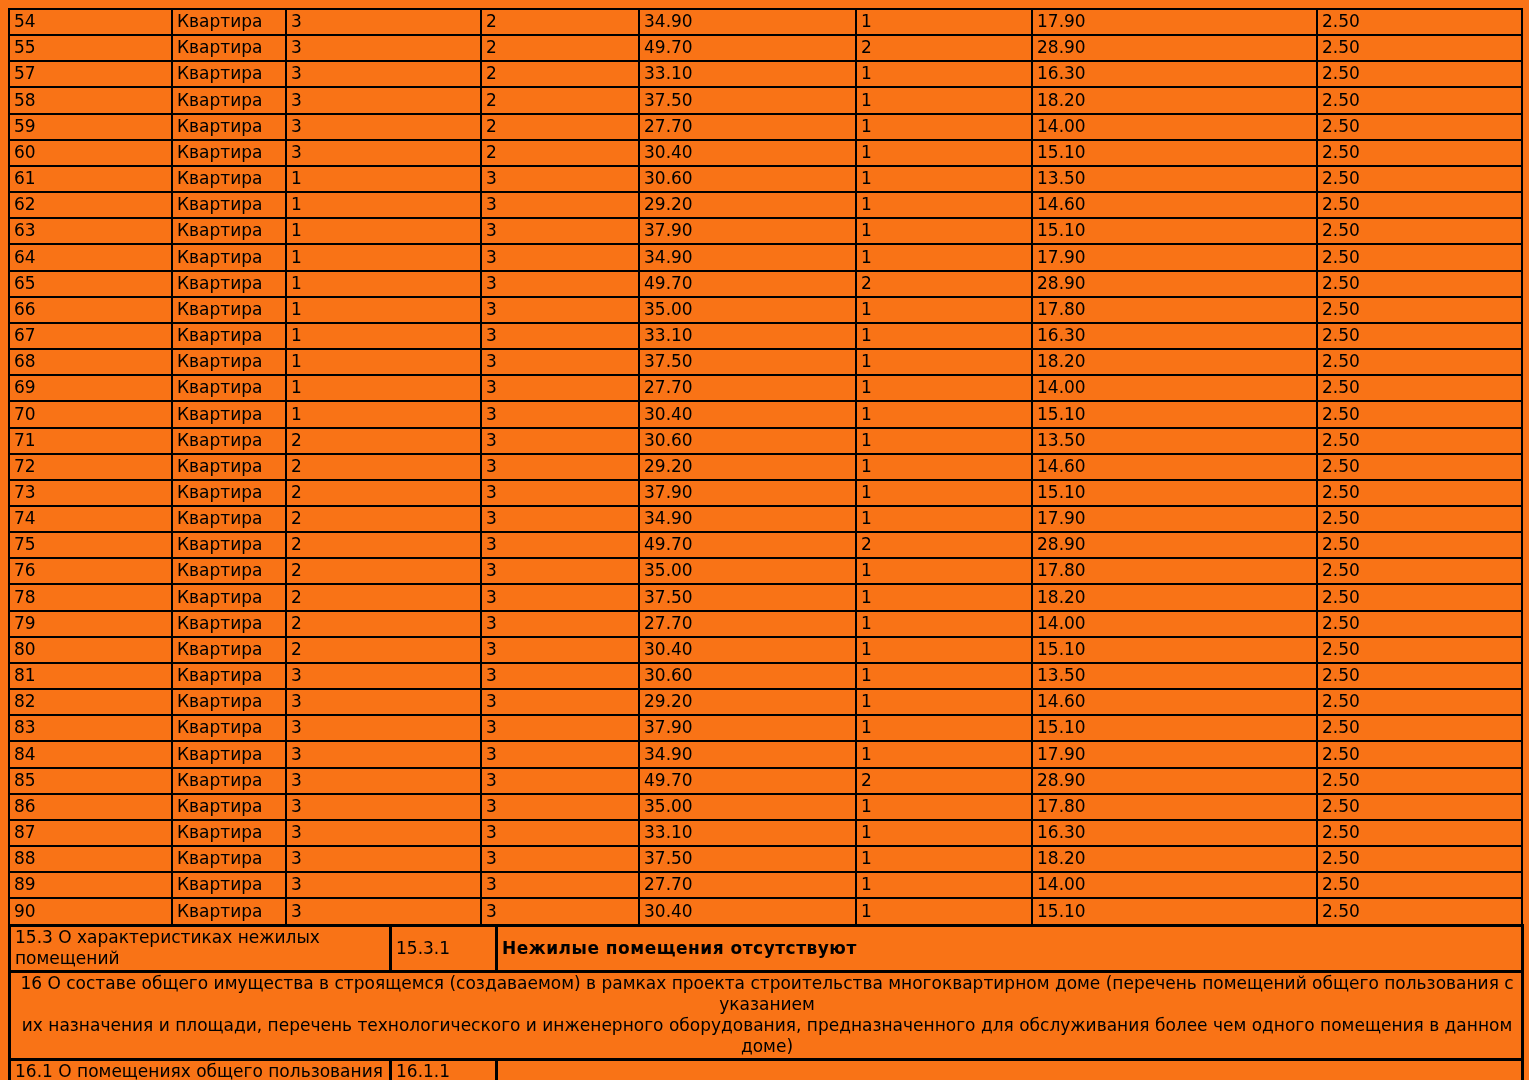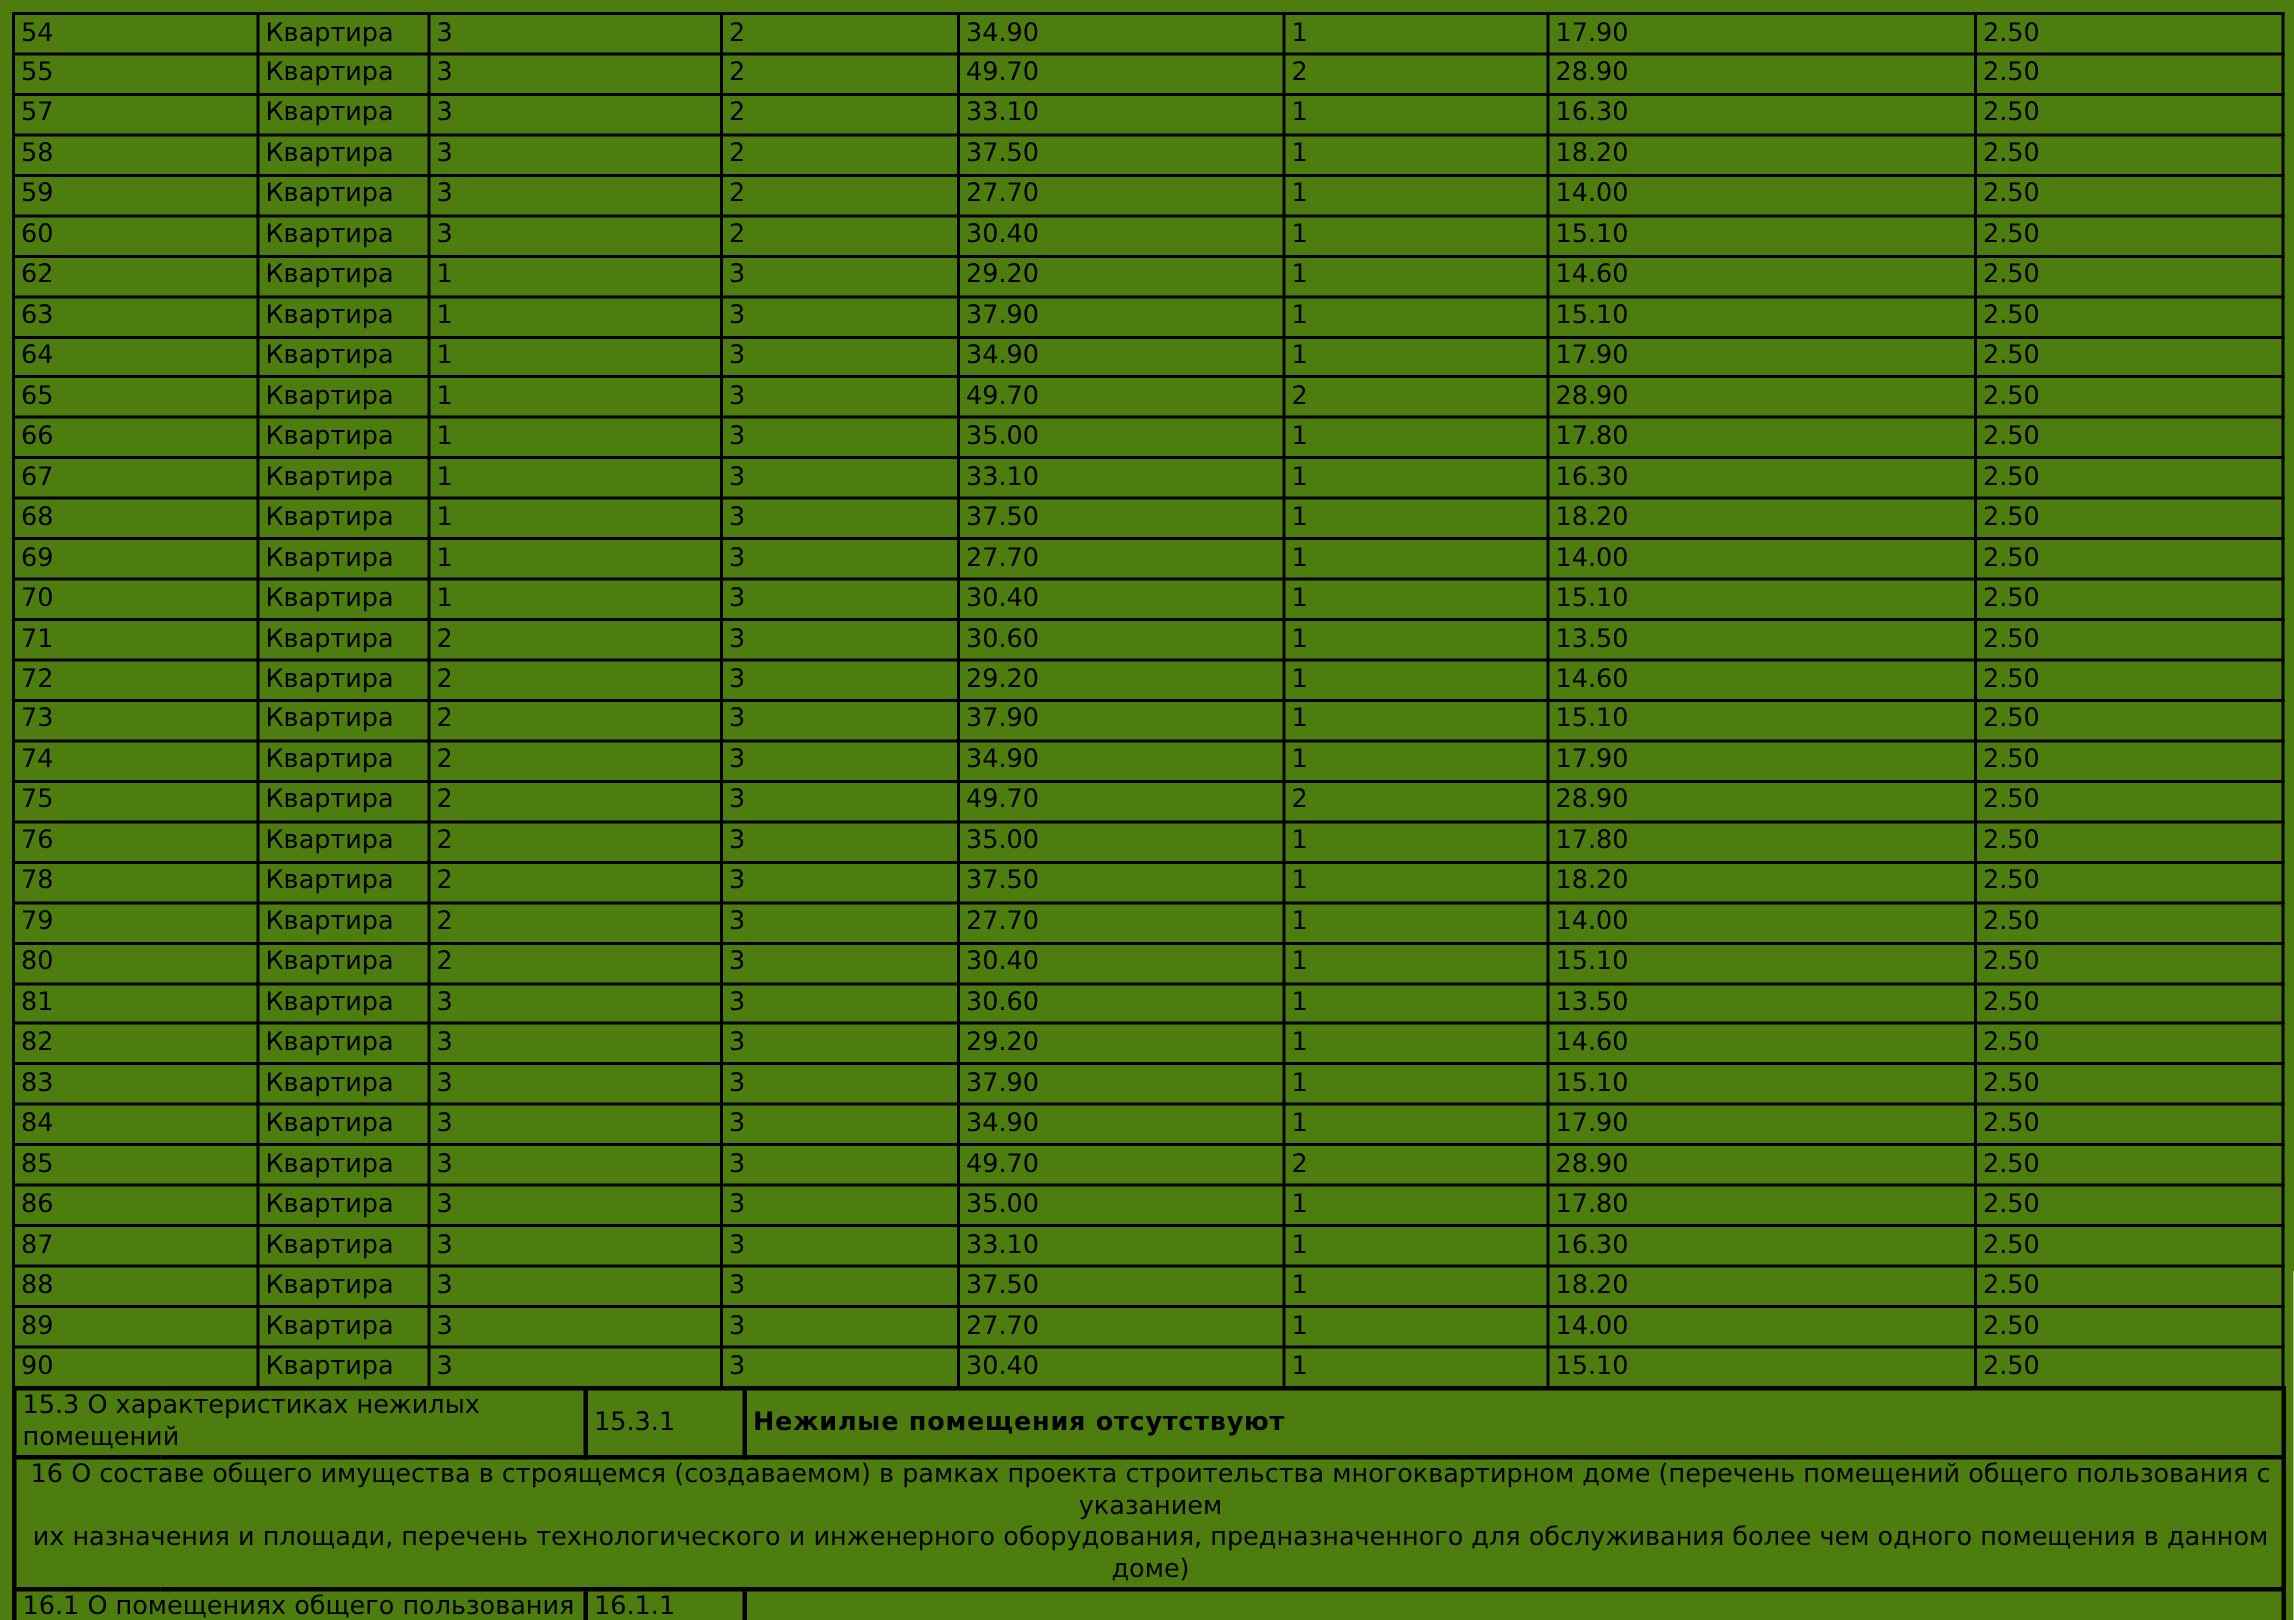--- a/index.html
+++ b/index.html
@@ -1,16 +1,16 @@
 <!DOCTYPE html>
 <html><head>
 <meta charset="utf-8">
 <style>
   html,body{margin:0;padding:0;background:#fff;}
-  .page{position:relative;width:1529px;height:1080px;background:#4d7c0f;overflow:hidden;
+  .page{position:relative;width:1529px;height:1080px;background:#f97316;overflow:hidden;
         font-family:"DejaVu Sans",sans-serif;color:#000;font-size:17px;}
   table{border-collapse:collapse;table-layout:fixed;}
   td{overflow:hidden;white-space:nowrap;}
   .apt-table{position:absolute;left:8px;top:8px;width:1513px;height:918px;}
   .apt-table td{border:2px solid #000;padding:0 2px 0 4px;vertical-align:middle;line-height:1.05;}
   .bottom-table{position:absolute;left:8px;top:924px;width:1513px;}
   .bottom-table td{border:3px solid #000;padding:0 2px 0 4px;vertical-align:middle;line-height:1.25;}
   .bottom-table td.wrap{white-space:normal;}
   .row-153{height:44px;}
   .row-16{height:49px;text-align:center;}
@@ -86,20 +86,30 @@
           <td>2.50</td>
         </tr>
         <tr>
           <td>60</td>
           <td>Квартира</td>
           <td>3</td>
           <td>2</td>
           <td>30.40</td>
           <td>1</td>
           <td>15.10</td>
+          <td>2.50</td>
+        </tr>
+        <tr>
+          <td>61</td>
+          <td>Квартира</td>
+          <td>1</td>
+          <td>3</td>
+          <td>30.60</td>
+          <td>1</td>
+          <td>13.50</td>
           <td>2.50</td>
         </tr>
         <tr>
           <td>62</td>
           <td>Квартира</td>
           <td>1</td>
           <td>3</td>
           <td>29.20</td>
           <td>1</td>
           <td>14.60</td>

